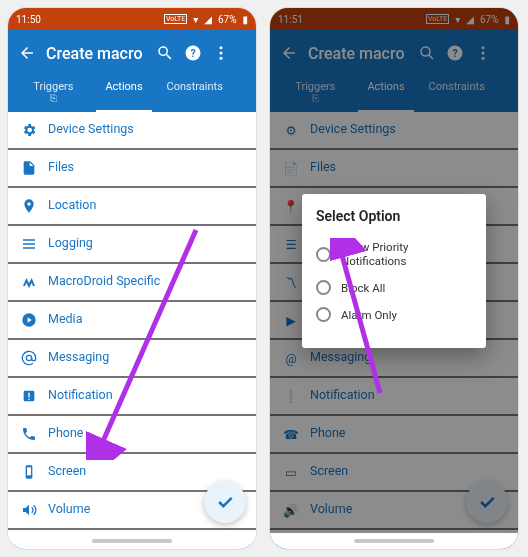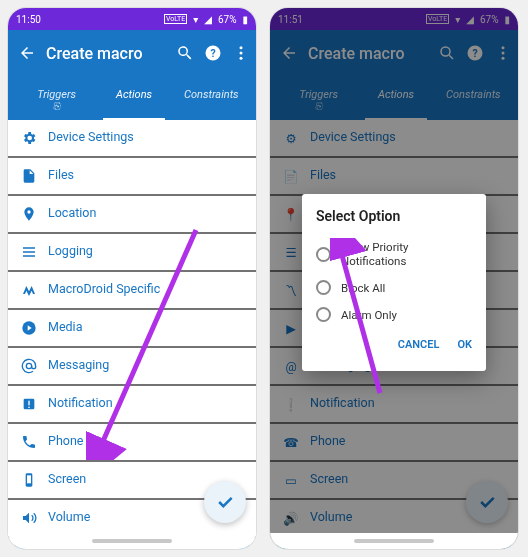--- a/index.html
+++ b/index.html
@@ -16,48 +16,47 @@
     width: 248px;
     height: 541px;
     background: #fff;
     border-radius: 18px;
     overflow: hidden;
     position: relative;
     box-shadow: 0 0 0 1px #ddd;
   }
   .statusbar {
     height: 22px;
-    background: #6d28d9;
+    background: #c2410c;
     color: #fff;
     display: flex;
     justify-content: space-between;
     align-items: center;
     font-size: 10px;
     padding: 0 8px;
     text-align: center;
   }
   .statusbar .sb-right { display:flex; align-items:center; gap:6px; }
   .appbar {
     background: #1976c4;
     color: #fff;
-    padding: 8px 6px 0 10px;
+    padding: 8px 26px 0 10px;
   }
   .appbar-row1 {
     display: flex;
     align-items: center;
     gap: 10px;
     height: 30px;
   }
   .appbar-title { font-size: 16px; font-weight: 500; flex: 1; }
   .appbar-icn { width:18px; height:18px; display:flex; align-items:center; justify-content:center; }
   .tabs {
     display: flex;
-    margin-top: 14px;
+    margin-top: 6px;
     font-size: 11px;
-    font-style: italic;
   }
   .tab { flex:1; text-align:center; padding:6px 0 8px; opacity:0.85; position:relative; }
   .tab.active { opacity:1; }
   .tab.active::after {
     content:''; position:absolute; bottom:0; left:10%; width:80%; height:2px; background:#fff;
   }
   .trig-sub { font-size:9px; display:block; }
   .list {
     background:#fff;
     overflow:hidden;
@@ -442,24 +441,20 @@
       <span>Allow Priority Notifications</span>
     </div>
     <div class="opt">
       <span class="radio"></span>
       <span>Block All</span>
     </div>
     <div class="opt">
       <span class="radio"></span>
       <span>Alarm Only</span>
     </div>
-    <div class="dialog-actions">
-      <span>CANCEL</span>
-      <span>OK</span>
-    </div>
   </div>
 
   <svg style="position:absolute;left:60px;top:230px;width:60px;height:160px;pointer-events:none" viewBox="0 0 60 160">
     <defs>
         <marker id="ah2" markerWidth="10" markerHeight="10" refX="2" refY="5" orient="auto">
           <path d="M0 0L10 5L0 10z" fill="#b030e8"></path>
         </marker>
       </defs>
     <line x1="50" y1="155" x2="10" y2="10" stroke="#b030e8" stroke-width="5" marker-end="url(#ah2)"></line>
   </svg>

